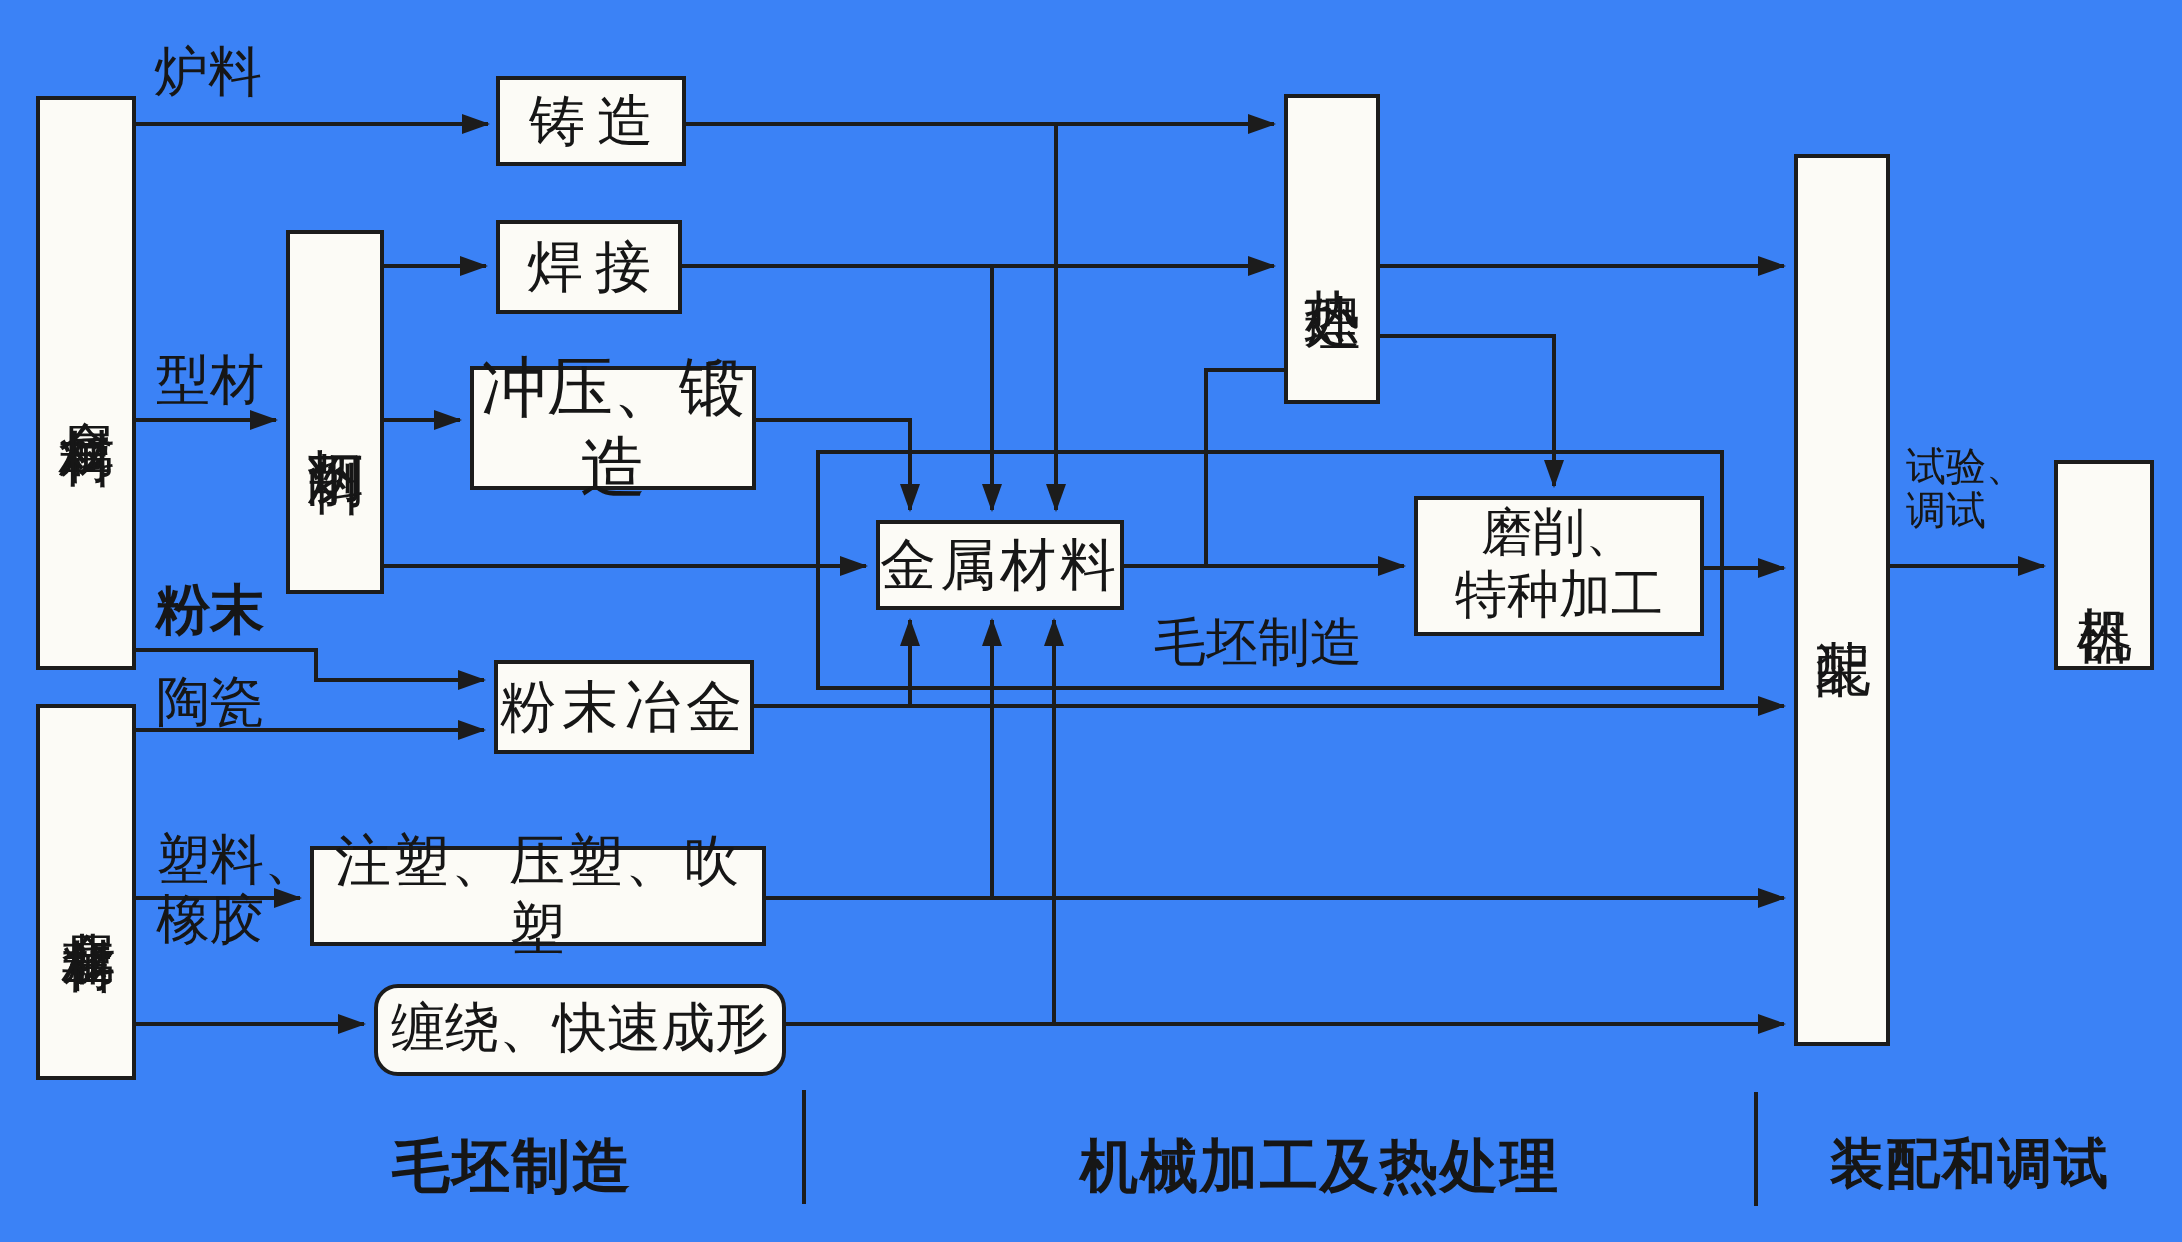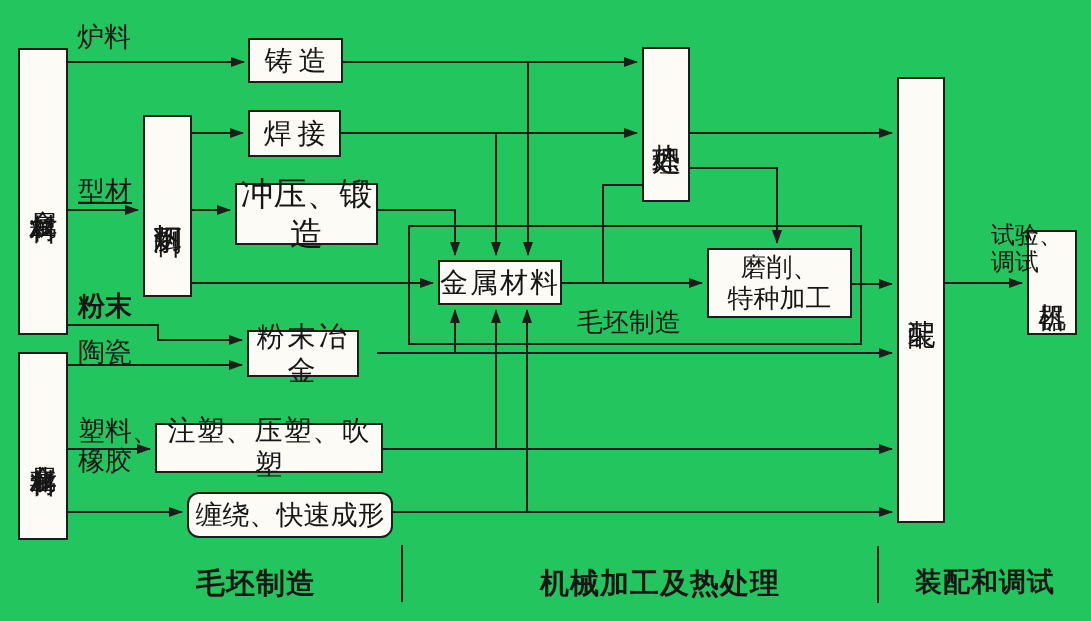--- a/index.html
+++ b/index.html
@@ -3,21 +3,21 @@
 <meta charset="utf-8">
 <style>
   html,body{margin:0;padding:0;}
   body{
     font-family:"DejaVu Serif","Liberation Serif",serif;
     background:#e8e8e8;
   }
   #canvas{
     position:relative;
     width:1091px;height:621px;
-    background:#22c55e;
+    background:#3b82f6;
     overflow:hidden;
     color:#161616;
   }
   #wires{position:absolute;left:0;top:0;z-index:1;}
   .box{
     position:absolute;
     box-sizing:border-box;
     border:2px solid #1c1c1c;
     background:#fcfbf6;
     display:flex;align-items:center;justify-content:center;
@@ -114,43 +114,43 @@
 
   <div class="box" style="left:235px;top:183px;width:143px;height:62px;font-size:33px;">冲压、锻造</div>
 
   <div class="box" style="left:438px;top:260px;width:124px;height:45px;letter-spacing:2px;">金属材料</div>
 
   <div class="box vbox" style="left:642px;top:47px;width:48px;height:155px;">热处理</div>
 
   <div class="box" style="left:707px;top:248px;width:145px;height:70px;font-size:26px;">磨削、
 特种加工</div>
 
-  <div class="box" style="left:247px;top:330px;width:112px;height:47px;letter-spacing:3px;">粉末冶金</div>
+  <div class="box" style="left:247px;top:330px;width:130px;height:47px;letter-spacing:3px;">粉末冶金</div>
 
   <div class="box" style="left:155px;top:423px;width:228px;height:50px;letter-spacing:1px;">注塑、压塑、吹塑</div>
 
   <div class="box" style="left:187px;top:492px;width:206px;height:46px;font-size:27px;border-radius:12px;">缠绕、快速成形</div>
 
   <div class="box vbox" style="left:897px;top:77px;width:48px;height:446px;">装配</div>
 
   <div class="box vbox" style="left:1027px;top:230px;width:50px;height:105px;">机器</div>
 
   <div class="lbl" style="left:77px;top:22px;">炉料</div>
 
-  <div class="lbl" style="left:78px;top:176px;text-decoration:underline;">型材</div>
+  <div class="lbl" style="left:78px;top:176px;">型材</div>
 
   <div class="lbl" style="left:78px;top:291px;font-weight:bold;">粉末</div>
 
   <div class="lbl" style="left:78px;top:337px;">陶瓷</div>
 
   <div class="lbl" style="left:78px;top:380px;margin-top:36px;">塑料、
 橡胶</div>
 
 
-  <div class="lbl" style="left:953px;top:222px;font-size:24px;margin-left:38px;">试验、
+  <div class="lbl" style="left:953px;top:222px;font-size:20px;">试验、
 调试</div>
 
   <div class="lbl" style="left:577px;top:308px;font-size:26px;">毛坯制造</div>
 
   <div class="tick" style="left:401px;top:545px;"></div>
   <div class="tick" style="left:877px;top:546px;"></div>
 
   <div class="stage" style="left:196px;top:564px;">毛坯制造</div>
 
   <div class="stage" style="left:540px;top:564px;">机械加工及热处理</div>

